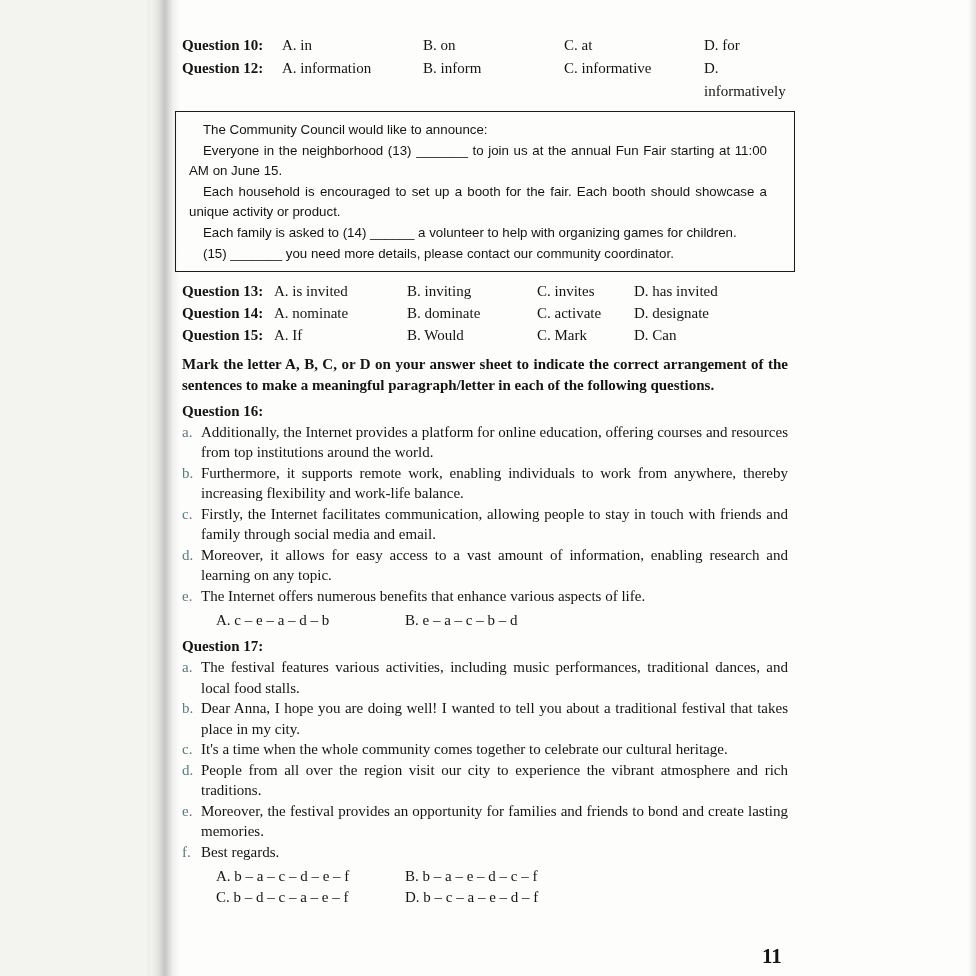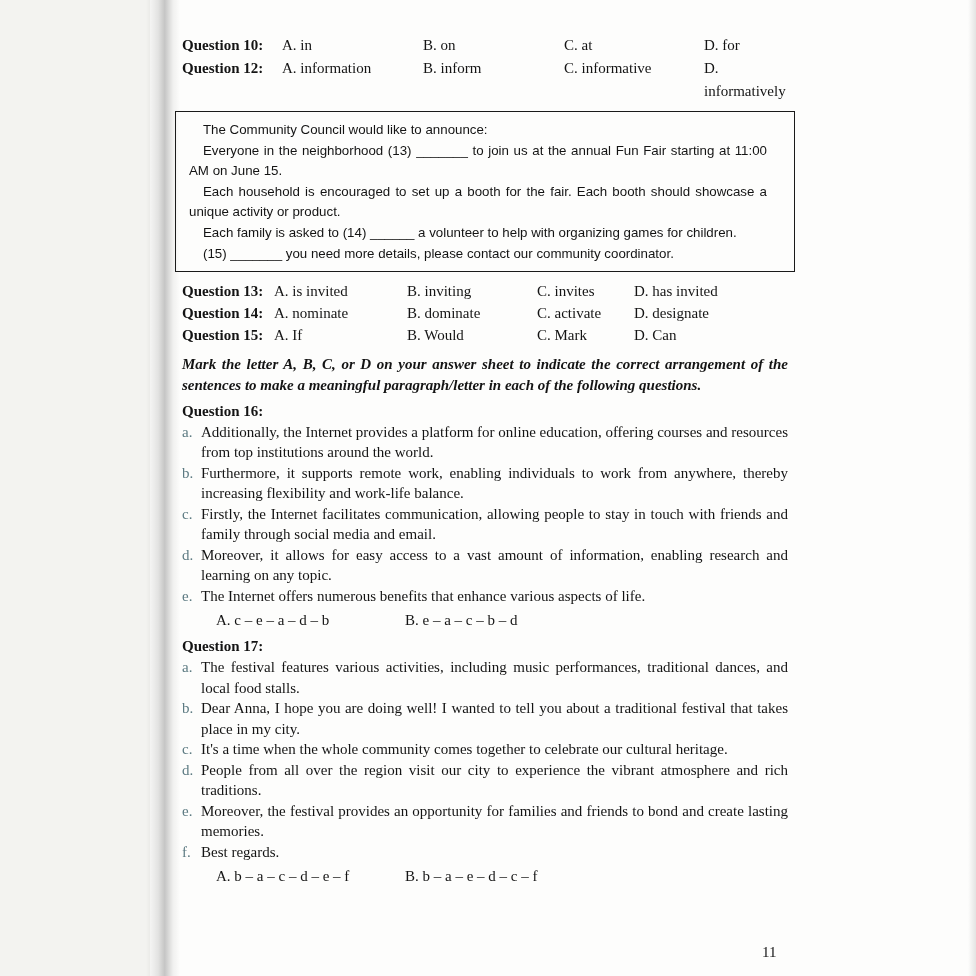--- a/index.html
+++ b/index.html
@@ -15,32 +15,32 @@
   .mcq-row{display:grid;line-height:23px;}
   .mcq-top{grid-template-columns:92px 133px 133px 132px 1fr;gap:8px;}
   .mcq-mid{grid-template-columns:92px 133px 130px 97px 1fr;line-height:22px;}
   .mcq-row .qlabel{font-weight:bold;}
 
   .box{border:1.5px solid #1a1a1a;margin:8px -7px 8px -7px;padding:8px 13px 6px 13px;
     font-family:"Liberation Sans",sans-serif;font-size:13.3px;line-height:1.5;}
   .box-title{text-align:center;font-weight:bold;font-size:14px;margin:2px 0 8px 0;}
   .box p{margin:0 14px 1px 0;text-indent:14px;text-align:justify;}
 
-  .instruction{margin-top:8px;font-weight:bold;font-style:italic;text-align:justify;line-height:21px;}
+  .instruction{margin-top:8px;font-weight:bold;text-align:justify;line-height:21px;}
   .qhead{font-weight:bold;margin-top:5px;line-height:21px;}
 
   .item{display:flex;line-height:20.5px;}
   .item .letter{flex:none;width:19px;color:var(--letter-color,#5c7a82);}
   .item .itext{flex:1;text-align:justify;}
 
   .arr-row{display:flex;margin-left:34px;line-height:21px;}
   .arr-row .opt-left{width:189px;}
   .arr-opts{margin-top:4px;margin-bottom:2px;}
 
-  .page-number{position:absolute;left:762px;top:944px;font-weight:normal;font-size:15px;}
+  .page-number{position:absolute;left:762px;top:944px;font-weight:bold;font-size:21px;}
 </style>
 </head>
 <body>
 
 <div class="canvas">
   <div class="left-margin"></div>
   <div class="spine"></div>
   <div class="right-edge"></div>
 
   <div class="content">
@@ -143,18 +143,22 @@
     </div>
     <div class="item">
       <span class="letter">f.</span>
       <span class="itext">Best regards.</span>
     </div>
     <div class="arr-opts">
       <div class="arr-row">
         <span class="opt-left">A. b – a – c – d – e – f</span>
         <span>B. b – a – e – d – c – f</span>
       </div>
+      <div class="arr-row">
+        <span class="opt-left">C. b – d – c – a – e – f</span>
+        <span>D. b – c – a – e – d – f</span>
+      </div>
     </div>
 
   </div>
 
   <div class="page-number">11</div>
 </div>
 
 </body></html>

